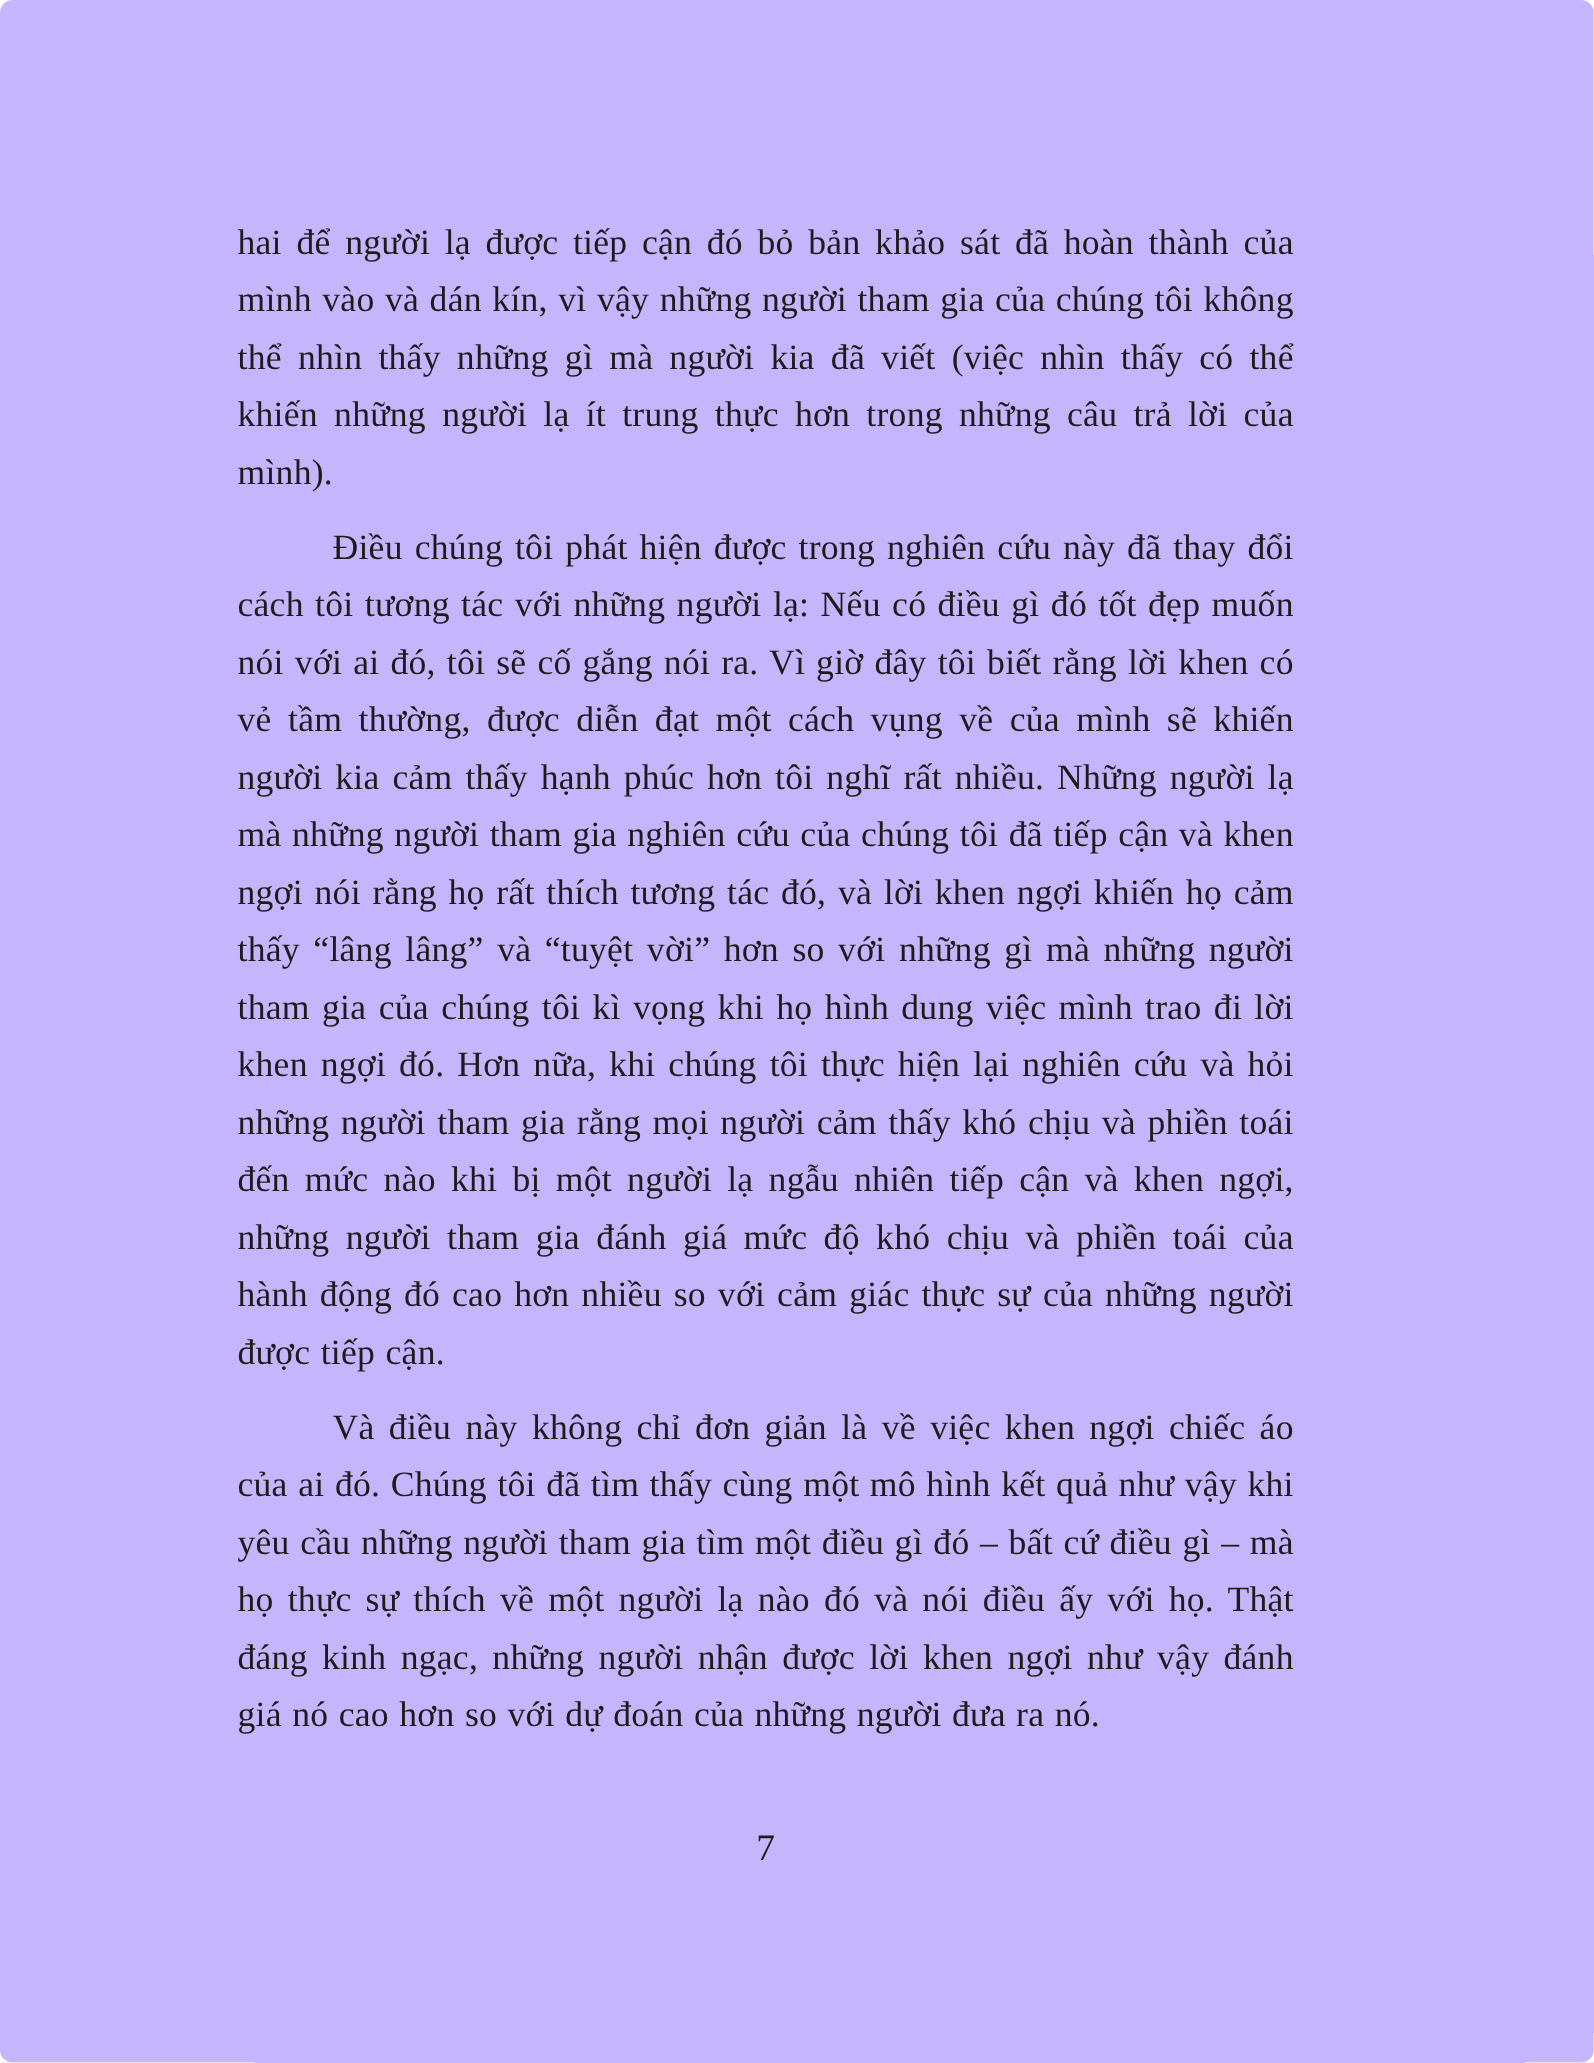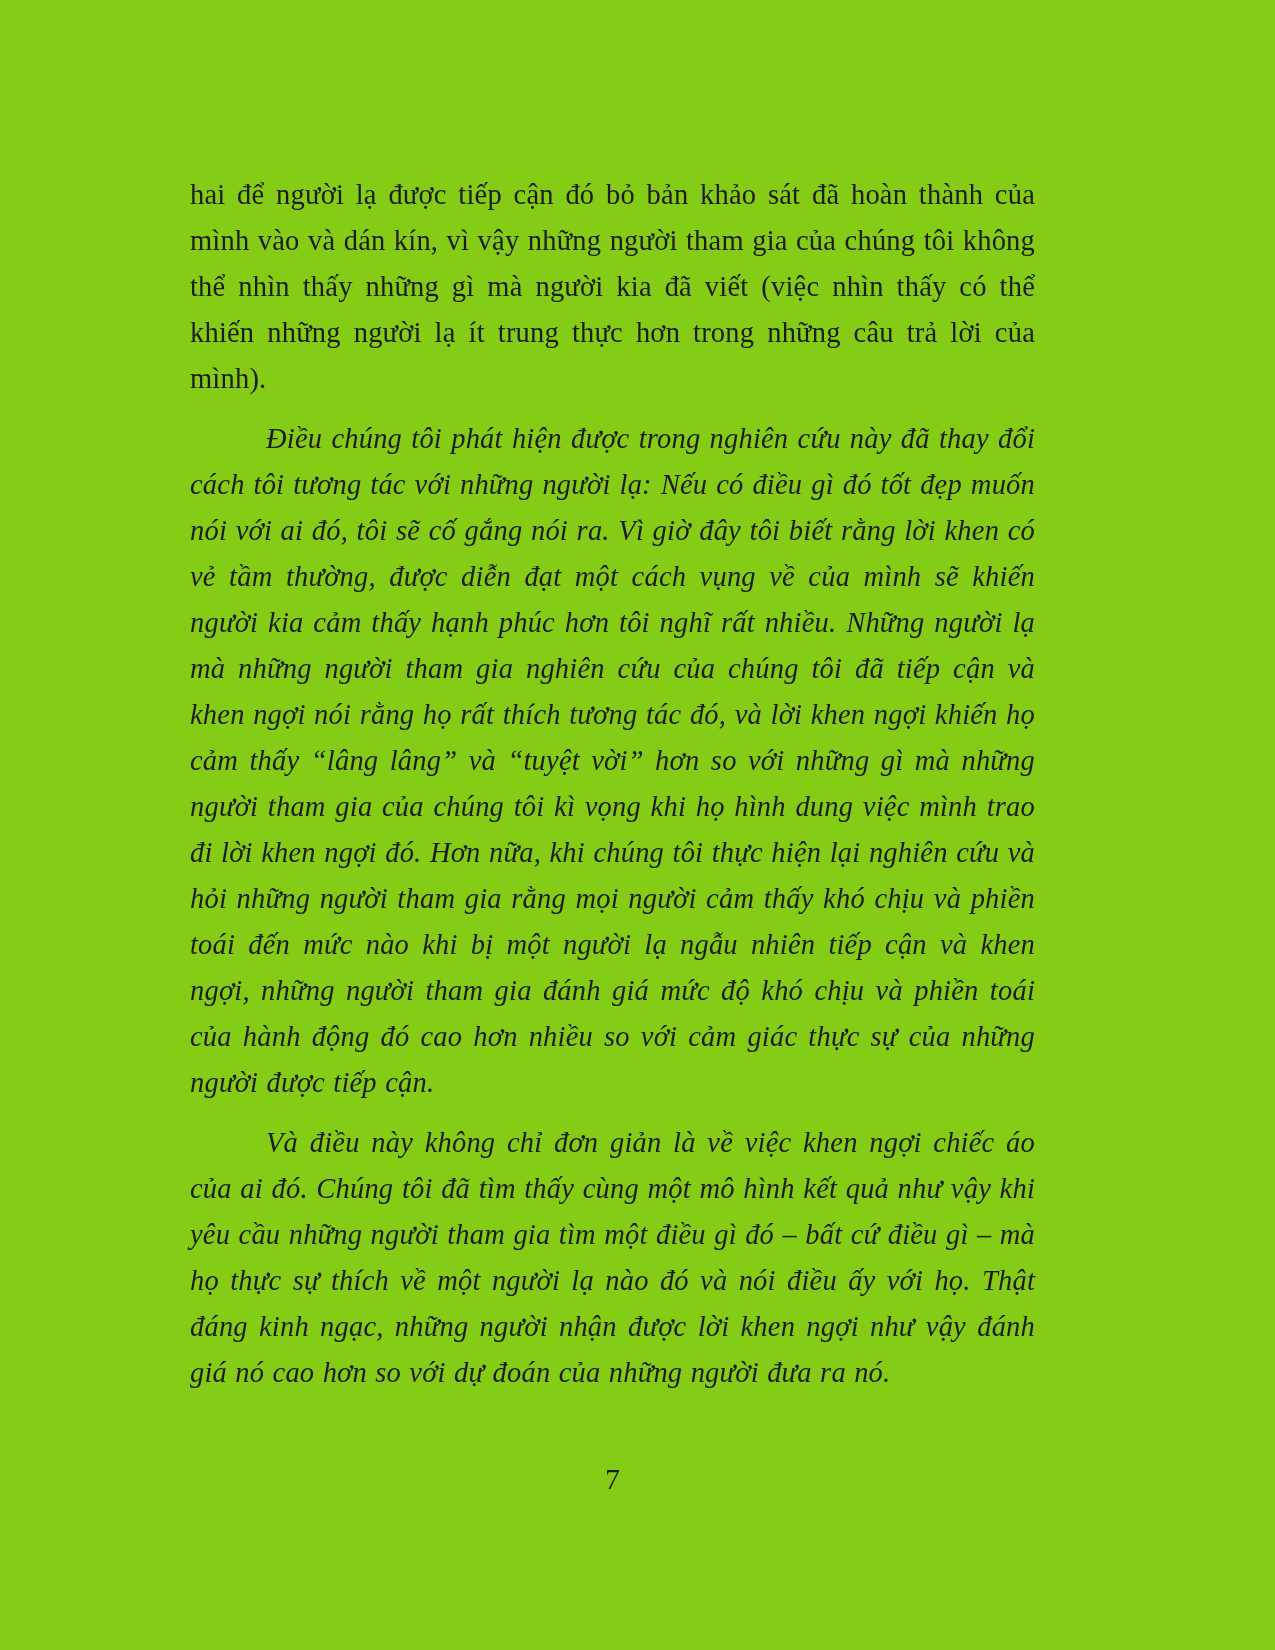--- a/index.html
+++ b/index.html
@@ -4,43 +4,43 @@
 <style>
   html, body {
     margin: 0;
     padding: 0;
     background: #ffffff;
   }
   .page {
     position: relative;
     width: 1275px;
     height: 1650px;
-    background: #84cc16;
+    background: #c4b5fd;
     color: #1c1c1c;
     font-family: "Liberation Serif", "DejaVu Serif", serif;
     overflow: hidden;
+    border-radius: 10px;
   }
   .text-block {
     position: absolute;
     left: 190px;
     top: 172px;
     width: 845px;
   }
   .para {
     font-size: 28.5px;
     line-height: 46px;
     text-align: justify;
     text-justify: inter-word;
     margin: 0 0 14px 0;
     letter-spacing: 0.2px;
     word-spacing: 1px;
   }
   .para.indent {
     text-indent: 76px;
-    font-style: italic;
   }
   .page-number {
     position: absolute;
     left: 190px;
     width: 845px;
     top: 1462px;
     text-align: center;
     font-size: 30px;
     color: #1c1c1c;
     font-family: "Liberation Serif", "DejaVu Serif", serif;

